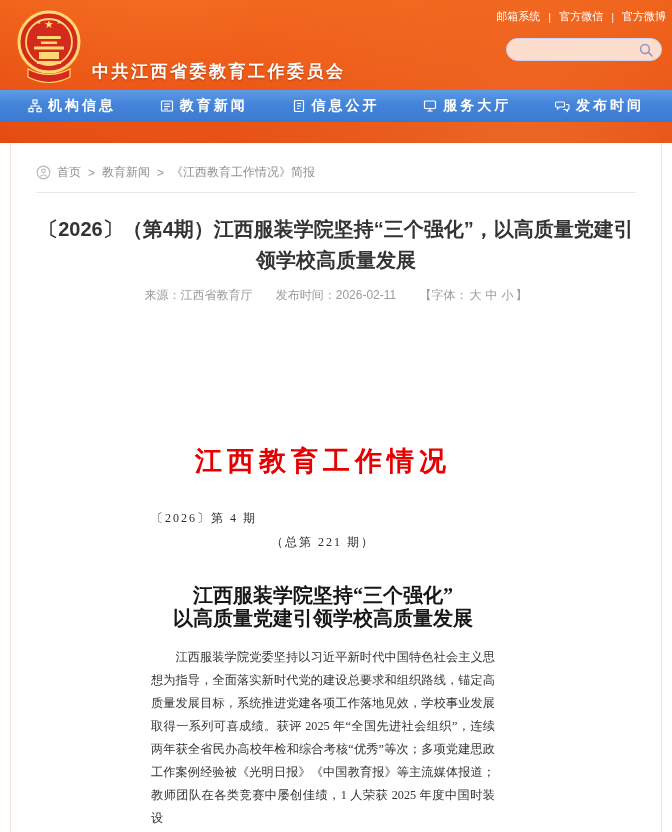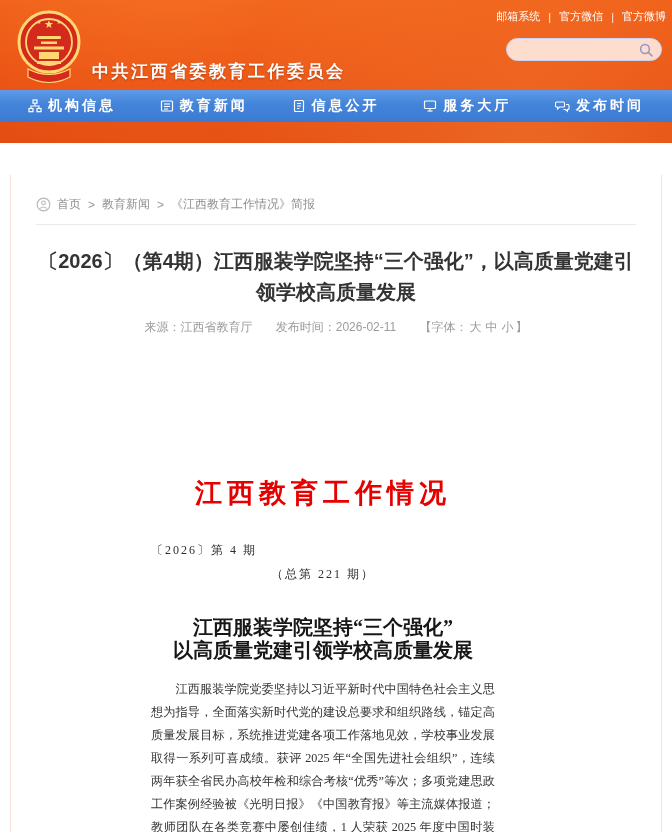--- a/index.html
+++ b/index.html
@@ -40,21 +40,21 @@
   }
   .nav-item{ display:flex; align-items:center; gap:6px; color:#fff; cursor:pointer; }
   .nav-item .lbl{ font-size:14px; font-weight:bold; letter-spacing:3px; white-space:nowrap; }
 
   
   .content{
     position:relative; margin:0 10px; width:652px; min-height:689px; background:#fff;
     border-left:1px solid #f3e2db; border-right:1px solid #f3e2db;
   }
   .breadcrumb{ display:flex; align-items:center; gap:6px; padding:21px 0 0 25px;
-               font-size:12px; color:#8f8f8f;margin-top:32px; }
+               font-size:12px; color:#8f8f8f; }
   .breadcrumb span{ white-space:nowrap; }
   .crumb-sep{ margin:0 1px; color:#9a9a9a; }
   .bc-divider{ margin:11px 25px 0 25px; border-bottom:1px solid #e9e9e9; }
 
   .article-title{
     width:600px; margin:21px auto 0; text-align:center;
     font-size:20px; font-weight:bold; color:#333; line-height:31px;
   }
   .article-meta{ margin-top:11px; text-align:center; font-size:12px; color:#9b9b9b; }
   .article-meta .chunk{ margin:0 10px; }

